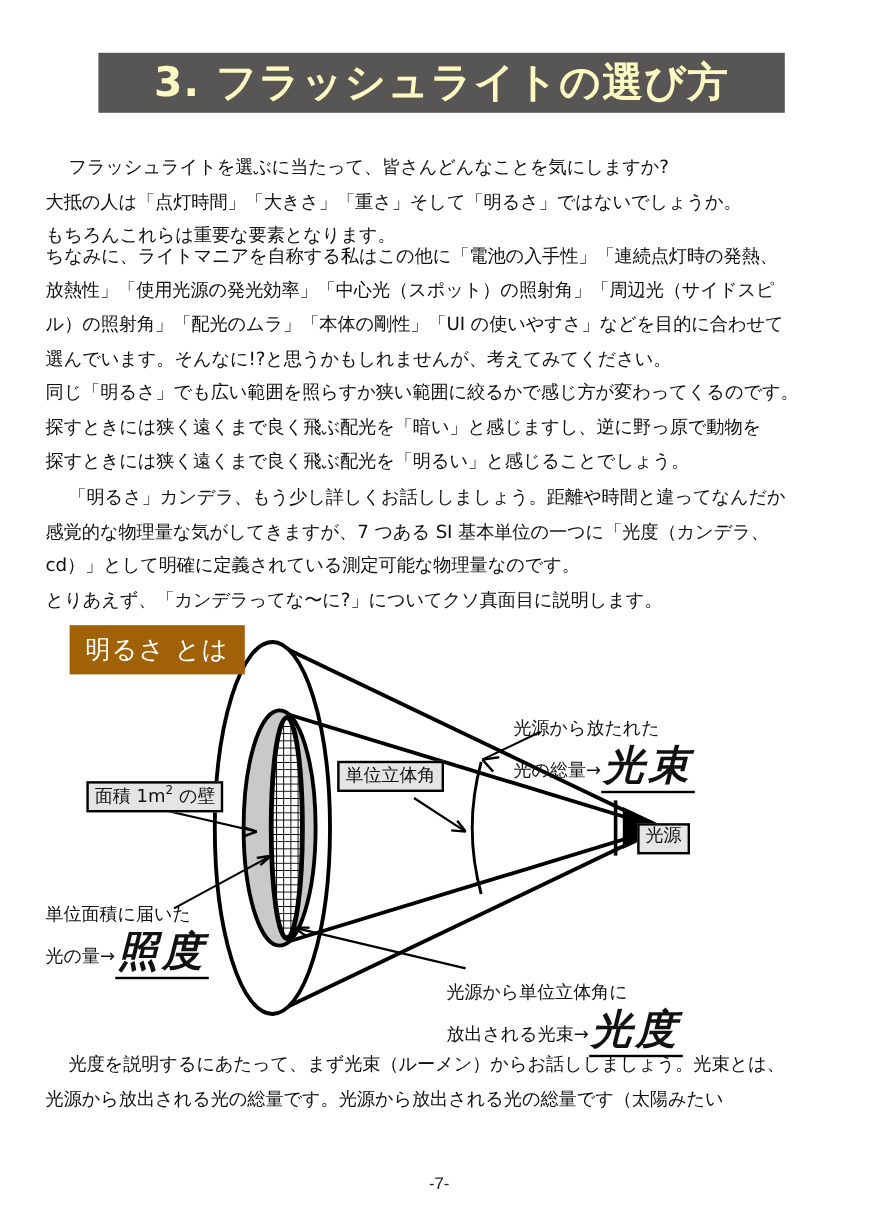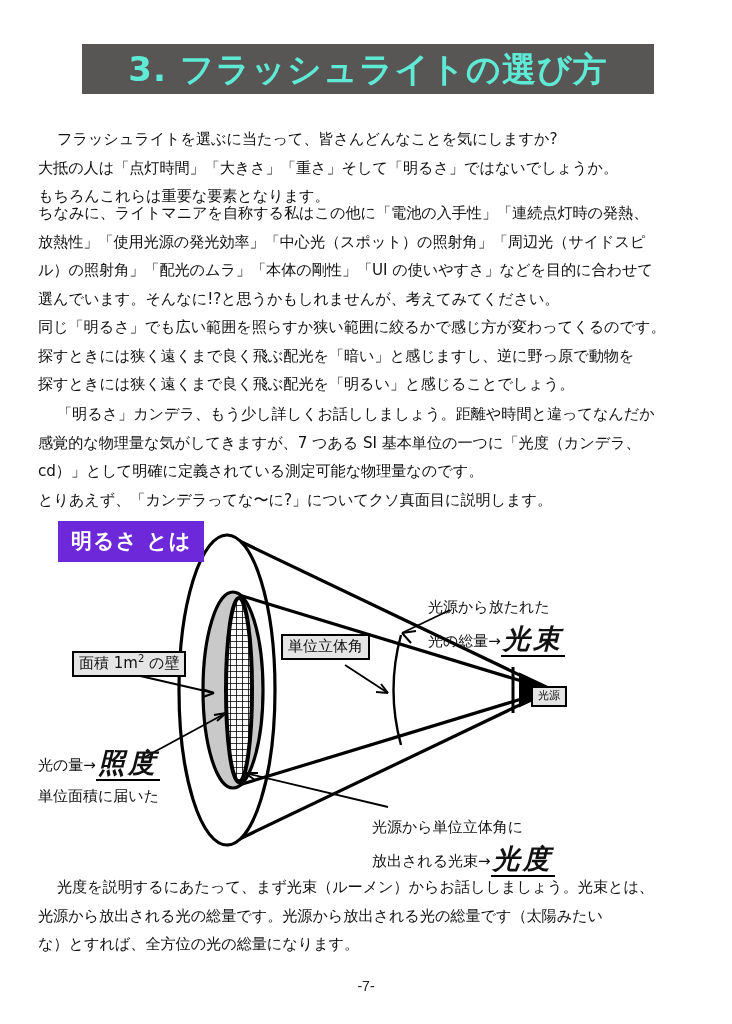--- a/index.html
+++ b/index.html
@@ -22,21 +22,21 @@
     left: 82px;
     top: 44px;
     width: 572px;
     height: 50px;
     background: #585555;
     display: flex;
     align-items: center;
     justify-content: center;
   }
   #title-bar .title-text {
-    color: #5eead4;
+    color: #fef9c3;
     font-size: 34px;
     font-weight: bold;
     letter-spacing: 1px;
     line-height: 1;
     white-space: nowrap;
     font-family: "DejaVu Sans", "Liberation Sans", sans-serif;
   }
 
   
   .body-block {
@@ -66,42 +66,42 @@
     width: 700px;
     height: 350px;
   }
   #diagram svg { display: block; }
 
   
   #brightness-label {
     position: absolute;
     left: 58px;
     top: 521px;
-    background: #6d28d9;
+    background: #a16207;
     color: #ffffff;
     font-size: 21px;
-    font-weight: bold;
+    font-weight: normal;
     padding: 6px 13px 7px 13px;
     white-space: nowrap;
     letter-spacing: 1px;
   }
 
   
   .boxed-caption {
     position: absolute;
     background: #e5e5e5;
     border: 2px solid #000000;
     font-size: 15px;
     padding: 2px 5px 3px 5px;
     white-space: nowrap;
     line-height: 1.1;
   }
   #cap-wall  { left: 72px;  top: 651px; }
   #cap-solid { left: 281px; top: 634px; }
-  #cap-source{ left: 531px; top: 686px; font-size: 11px; font-family: Liberation Mono, monospace; }
+  #cap-source{ left: 531px; top: 686px; font-size: 15px; font-family: Liberation Mono, monospace; }
 
   .boxed-caption sup {
     font-size: 10px;
     vertical-align: super;
     line-height: 0;
   }
 
   
   .diagram-caption {
     position: absolute;
@@ -110,21 +110,21 @@
   }
   .diagram-caption .cap-line {
     font-size: 15px;
     line-height: 31px;
     display: block;
   }
   .brush {
     font-family: "DejaVu Serif", "Liberation Serif", serif;
     font-weight: bold;
     font-style: italic;
-    font-size: 27px;
+    font-size: 34px;
     border-bottom: 2px solid #000;
     padding: 0 2px 1px 2px;
     letter-spacing: 3px;
     vertical-align: -2px;
   }
 
   #cap-flux      { left: 428px; top: 567px; }
   #cap-intensity { left: 372px; top: 787px; }
   #cap-illum     { left: 38px;  top: 722px; }
 
@@ -244,28 +244,27 @@
 <div class="boxed-caption" id="cap-solid">単位立体角</div>
 
 <div class="boxed-caption" id="cap-source">光源</div>
 
 <div class="diagram-caption" id="cap-flux">
   <span class="cap-line">光源から放たれた</span>
   <span class="cap-line"><span>光の総量→</span><span class="brush">光束</span></span>
 </div>
 
 <div class="diagram-caption" id="cap-illum">
+  <span class="cap-line">単位面積に届いた</span>
   <span class="cap-line"><span>光の量→</span><span class="brush">照度</span></span>
-  <span class="cap-line">単位面積に届いた</span>
 </div>
 
 <div class="diagram-caption" id="cap-intensity">
   <span class="cap-line">光源から単位立体角に</span>
   <span class="cap-line"><span>放出される光束→</span><span class="brush">光度</span></span>
 </div>
 
 <div class="body-block" id="para-5">
   <div class="body-line indent">光度を説明するにあたって、まず光束（ルーメン）からお話ししましょう。光束とは、</div>
   <div class="body-line">光源から放出される光の総量です。光源から放出される光の総量です（太陽みたい</div>
-  <div class="body-line">な）とすれば、全方位の光の総量になります。</div>
 </div>
 
 <div id="page-number">-7-</div>
 
 </body></html>

